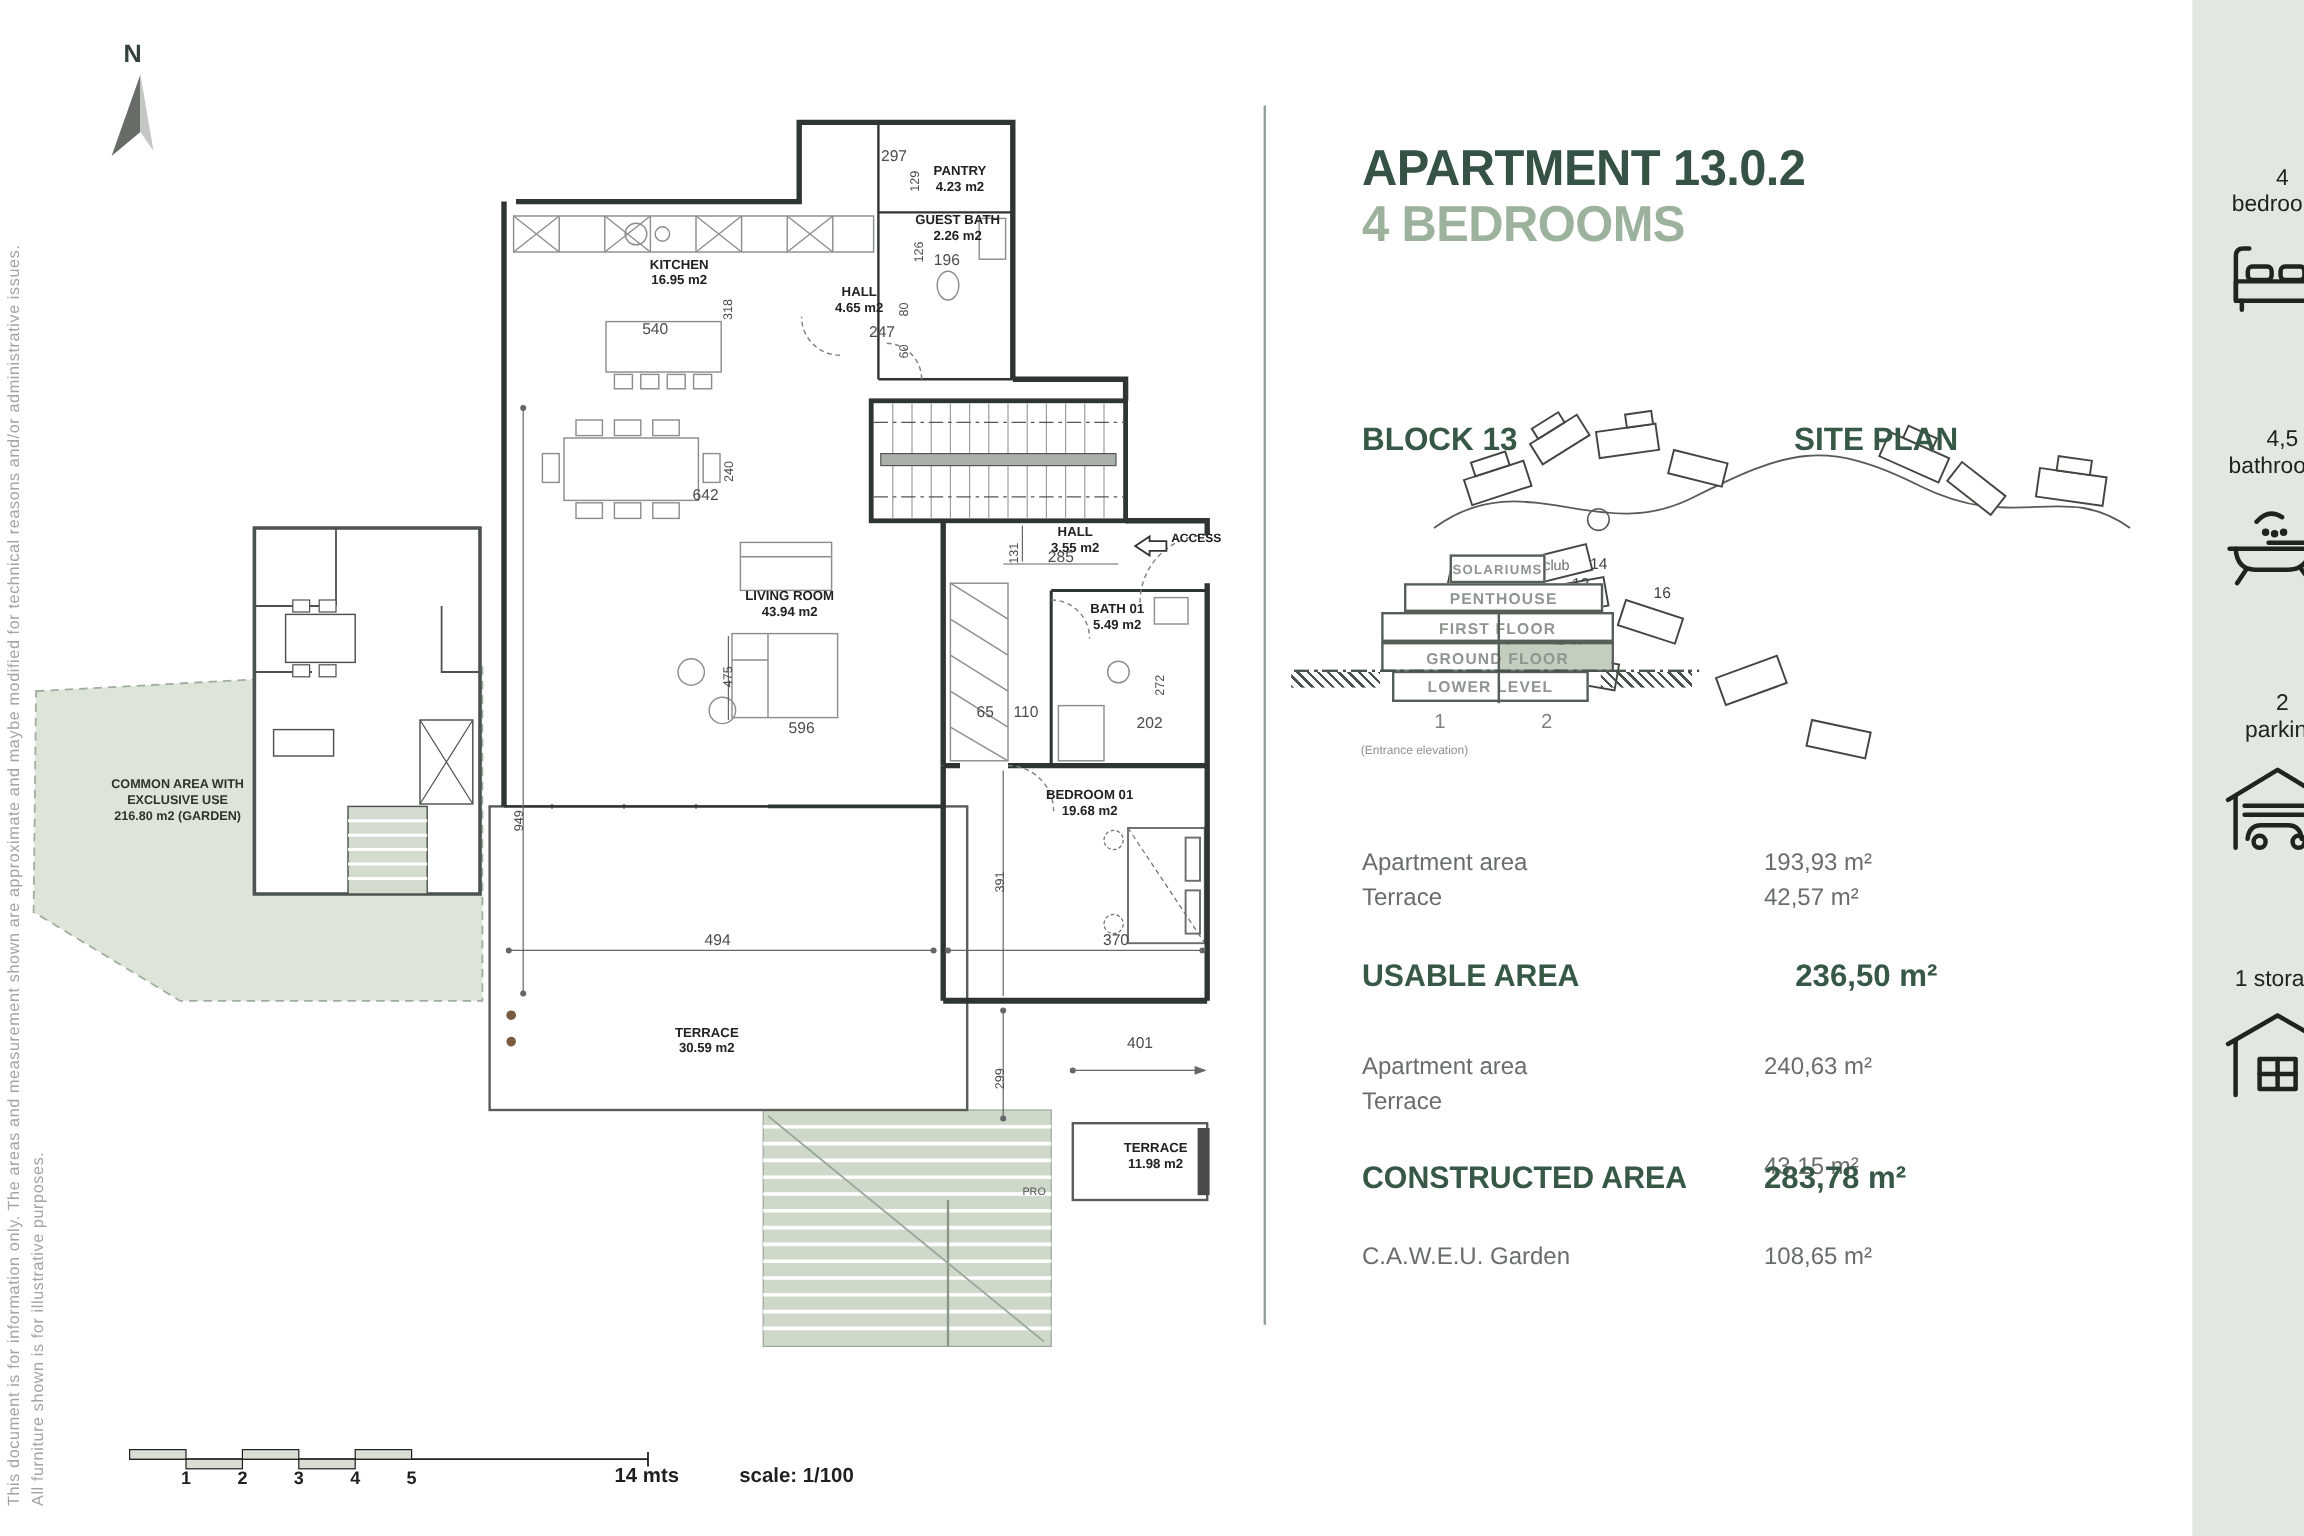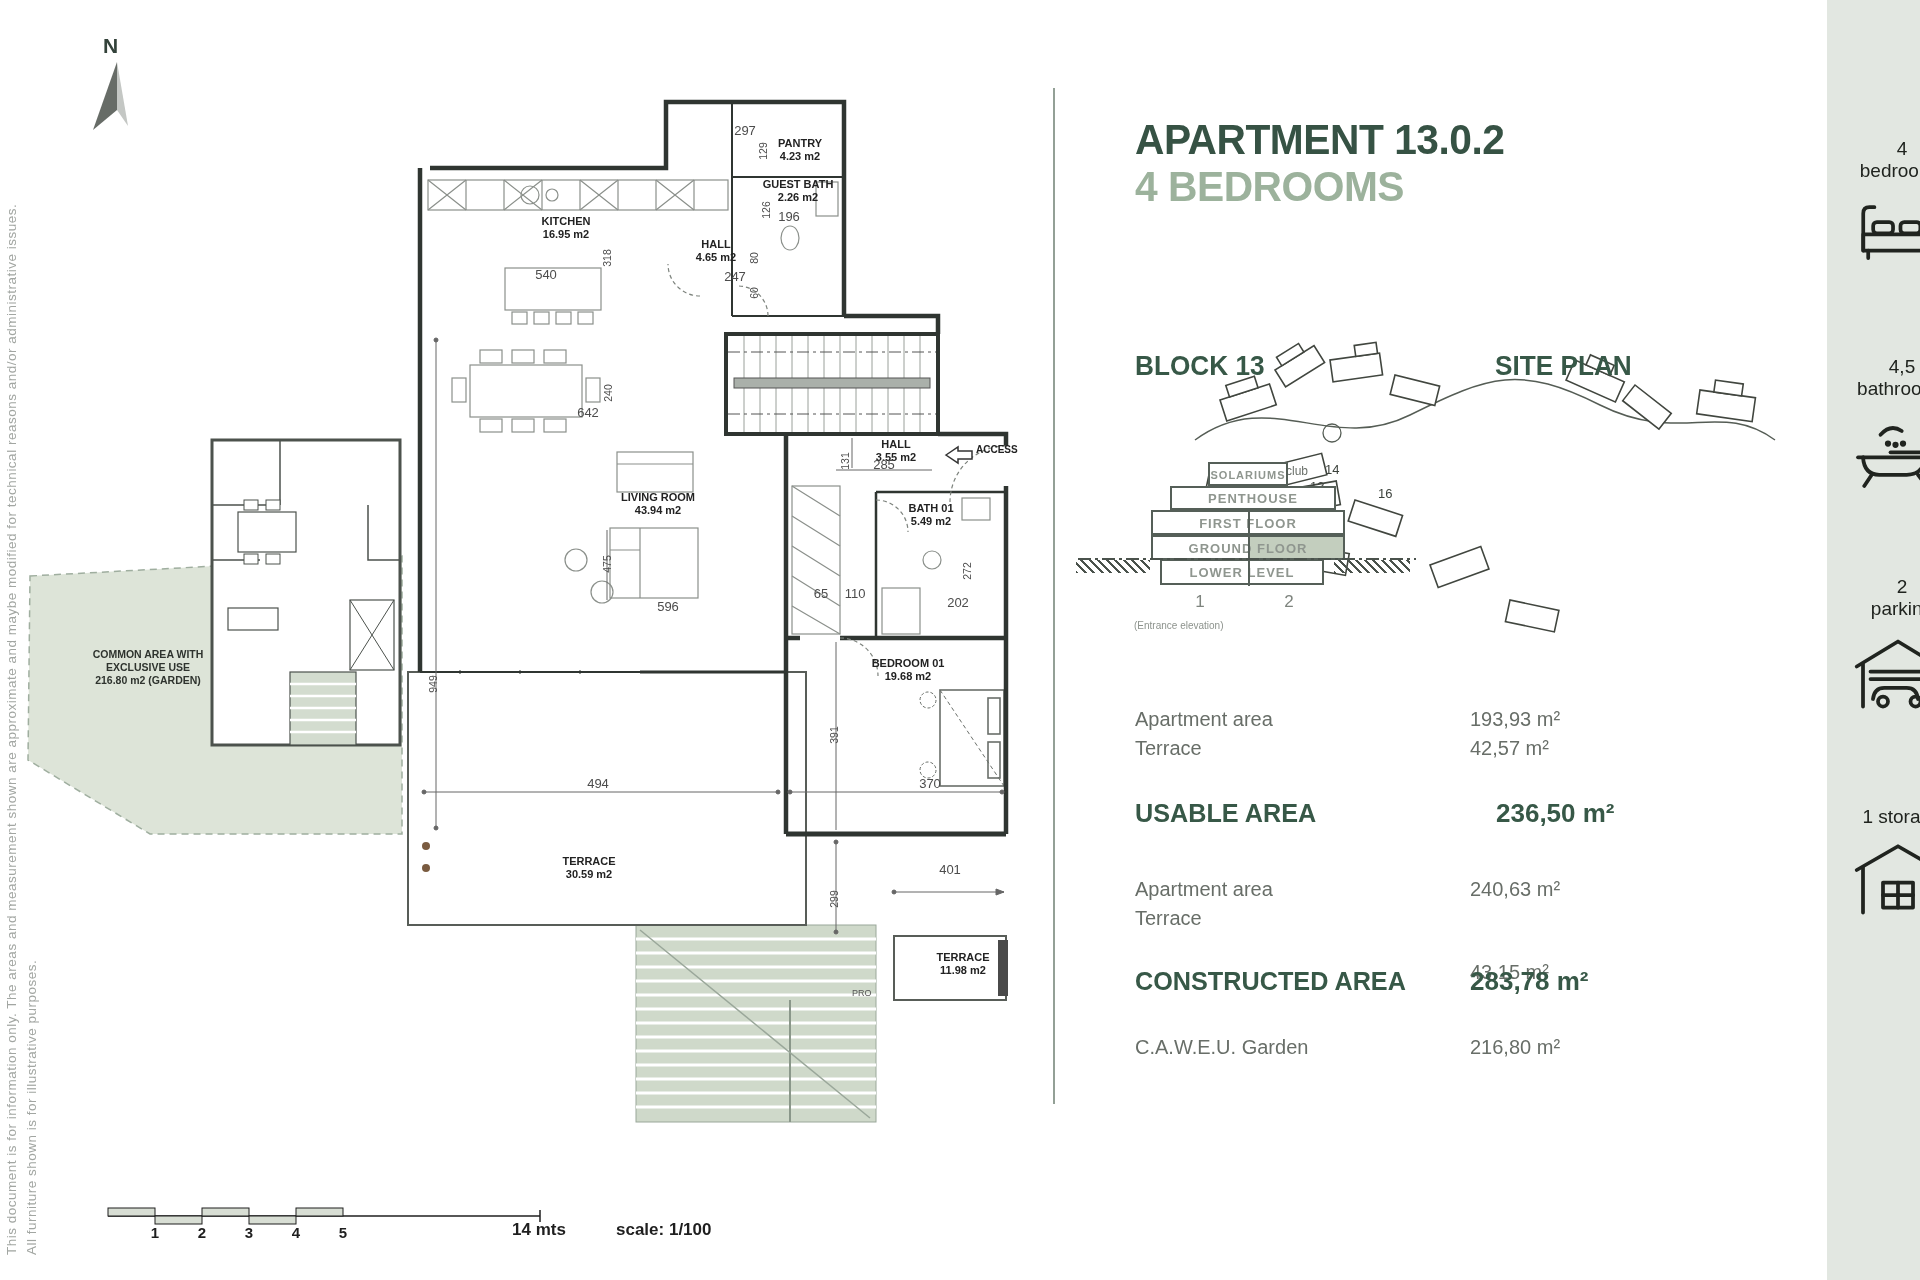--- a/index.html
+++ b/index.html
@@ -399,21 +399,21 @@
 <div class="atotv abs" style="left:1496px;top:798px;">236,50 m²</div>
 
 <div class="arow abs" style="left:1135px;top:878px;">Apartment area</div>
 <div class="aval abs" style="left:1470px;top:878px;">240,63 m²</div>
 <div class="arow abs" style="left:1135px;top:907px;">Terrace</div>
 <div class="aval abs" style="left:1470px;top:961px;text-align:right;">43,15 m²</div>
 <div class="atot abs" style="left:1135px;top:966px;">CONSTRUCTED AREA</div>
 <div class="atotv abs" style="left:1470px;top:966px;">283,78 m²</div>
 
 <div class="arow abs" style="left:1135px;top:1036px;">C.A.W.E.U. Garden</div>
-<div class="aval abs" style="left:1470px;top:1036px;">216,80 m²</div>
+<div class="aval abs" style="left:1470px;top:1036px;">108,65 m²</div>
 
 <div id="sidebar" class="abs"></div>
 
 <div class="sb-count" style="top:138px;">4</div>
 <div class="sb-label" style="top:160px;">bedrooms</div>
 <svg class="sb-icon" style="top:196px;" width="90" height="72" viewBox="0 0 72 58">
   <g stroke="#20241f" stroke-width="3" fill="none" stroke-linecap="round" stroke-linejoin="round">
     <path d="M8,44 V14 q0,-5 5,-5 h4"></path>
     <rect x="16" y="21" width="16" height="9" rx="3"></rect>
     <rect x="38" y="21" width="16" height="9" rx="3"></rect>

